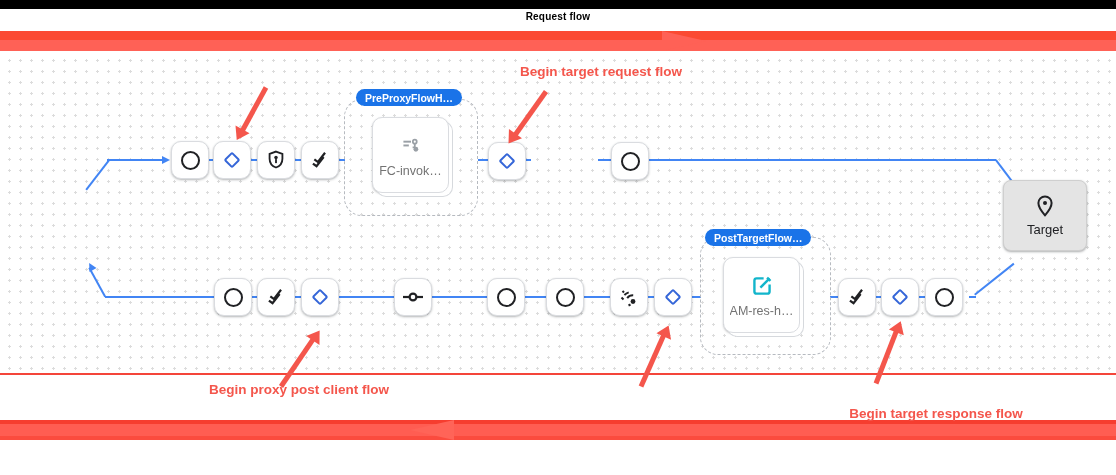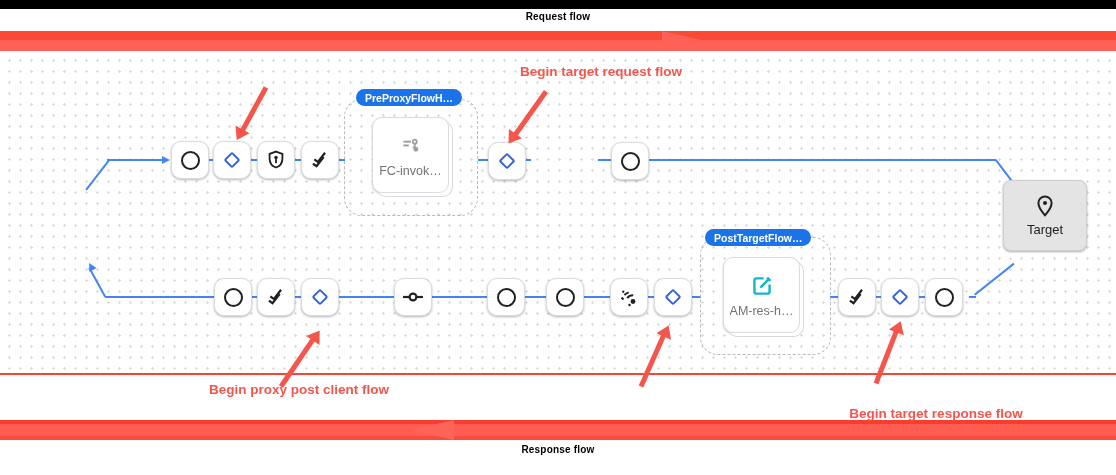--- a/index.html
+++ b/index.html
@@ -78,21 +78,20 @@
   <div class="black-bar"></div>
   <div class="flow-label" style="top:11px;">Request flow</div>
   <div class="bar bar-top"></div>
   <div class="bar-arrowhead-right"></div>
 
   <div class="canvas"></div>
   <div class="thin-red-line"></div>
 
   <div class="bar bar-bottom"></div>
   <div class="bar-arrowhead-left"></div>
-  <div class="flow-label" style="top:444px;">Response flow</div>
 
   <div class="edge" style="left:86px;top:189px;width:38px;transform:rotate(-52.5deg);"></div>
   <div class="edge" style="left:107px;top:159px;width:56px;"></div>
   <div class="bhead" style="left:162px;top:155.5px;"></div>
   <div class="edge" style="left:209px;top:159px;width:5px;"></div>
   <div class="edge" style="left:251px;top:159px;width:7px;"></div>
   <div class="edge" style="left:295px;top:159px;width:7px;"></div>
   <div class="edge" style="left:339px;top:159px;width:6px;"></div>
   <div class="edge" style="left:478px;top:159px;width:10px;"></div>
   <div class="edge" style="left:526px;top:159px;width:5px;"></div>

